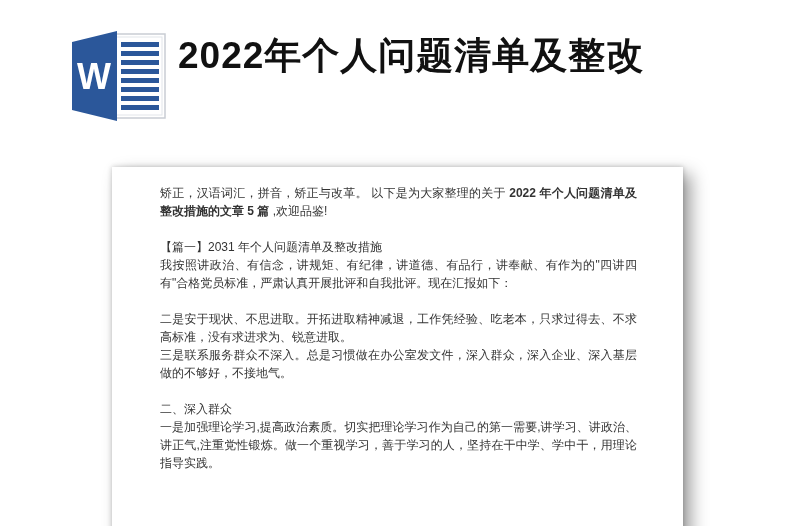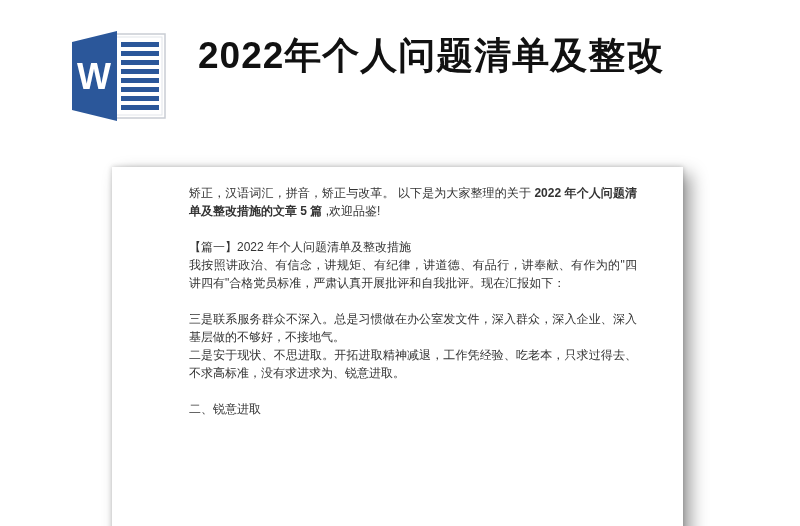--- a/index.html
+++ b/index.html
@@ -8,21 +8,21 @@
     background: #ffffff;
     overflow: hidden;
     font-family: "Liberation Sans", "DejaVu Sans", sans-serif;
   }
   .stage { position: relative; width: 800px; height: 526px; background: #fff; }
 
   
   .header { position: absolute; left: 0; top: 0; width: 800px; height: 150px; background: #fff; }
   .word-icon { position: absolute; left: 69px; top: 28px; width: 100px; height: 96px; }
   .title-block {
-    position: absolute; left: 198px; top: 30px; width: 560px;
+    position: absolute; left: 178px; top: 30px; width: 560px;
     color: #111111;
     font-weight: 700;
     font-size: 37px;
     line-height: 51px;
     letter-spacing: 1px;
   }
 
   
   .doc-page {
     position: absolute;
@@ -30,21 +30,21 @@
     width: 571px; height: 430px;
     background: #ffffff;
     box-shadow: 8px 7px 16px rgba(0,0,0,0.38), 0 0 5px rgba(0,0,0,0.22);
     padding: 17px 46px 0 48px;
   }
   .doc-body {
     color: #333333;
     font-size: 12px;
     line-height: 18px;
   }
-  .para { text-align: justify; margin-left: 29px; }
+  .para { text-align: justify; }
   .para.blank { text-align: left; }
   .para .bold { font-weight: 700; }
 </style>
 </head>
 <body>
 
 <div class="stage">
 
   <div class="header">
 
@@ -74,23 +74,24 @@
 
     <div class="title-block">
       <div>2022年个人问题清单及整改</div>
     </div>
   </div>
 
   <div class="doc-page">
     <div class="doc-body">
         <div class="para"><span>矫正，汉语词汇，拼音，矫正与改革。 以下是为大家整理的关于 </span><span class="bold">2022 年个人问题清单及整改措施的文章 5 篇</span><span> ,欢迎品鉴!</span></div>
         <div class="para blank">&nbsp;</div>
-        <div class="para"><span>【篇一】2022 年个人问题清单及整改措施</span></div>
+        <div class="para"><span>【篇一】2031 年个人问题清单及整改措施</span></div>
         <div class="para"><span>我按照讲政治、有信念，讲规矩、有纪律，讲道德、有品行，讲奉献、有作为的"四讲四有"合格党员标准，严肃认真开展批评和自我批评。现在汇报如下：</span></div>
         <div class="para blank">&nbsp;</div>
+        <div class="para"><span>二是安于现状、不思进取。开拓进取精神减退，工作凭经验、吃老本，只求过得去、不求高标准，没有求进求为、锐意进取。</span></div>
         <div class="para"><span>三是联系服务群众不深入。总是习惯做在办公室发文件，深入群众，深入企业、深入基层做的不够好，不接地气。</span></div>
-        <div class="para"><span>二是安于现状、不思进取。开拓进取精神减退，工作凭经验、吃老本，只求过得去、不求高标准，没有求进求为、锐意进取。</span></div>
         <div class="para blank">&nbsp;</div>
-        <div class="para"><span>二、锐意进取</span></div>
+        <div class="para"><span>二、深入群众</span></div>
+        <div class="para"><span>一是加强理论学习,提高政治素质。切实把理论学习作为自己的第一需要,讲学习、讲政治、讲正气,注重党性锻炼。做一个重视学习，善于学习的人，坚持在干中学、学中干，用理论指导实践。</span></div>
       </div>
   </div>
 
 </div>
 
 </body></html>

